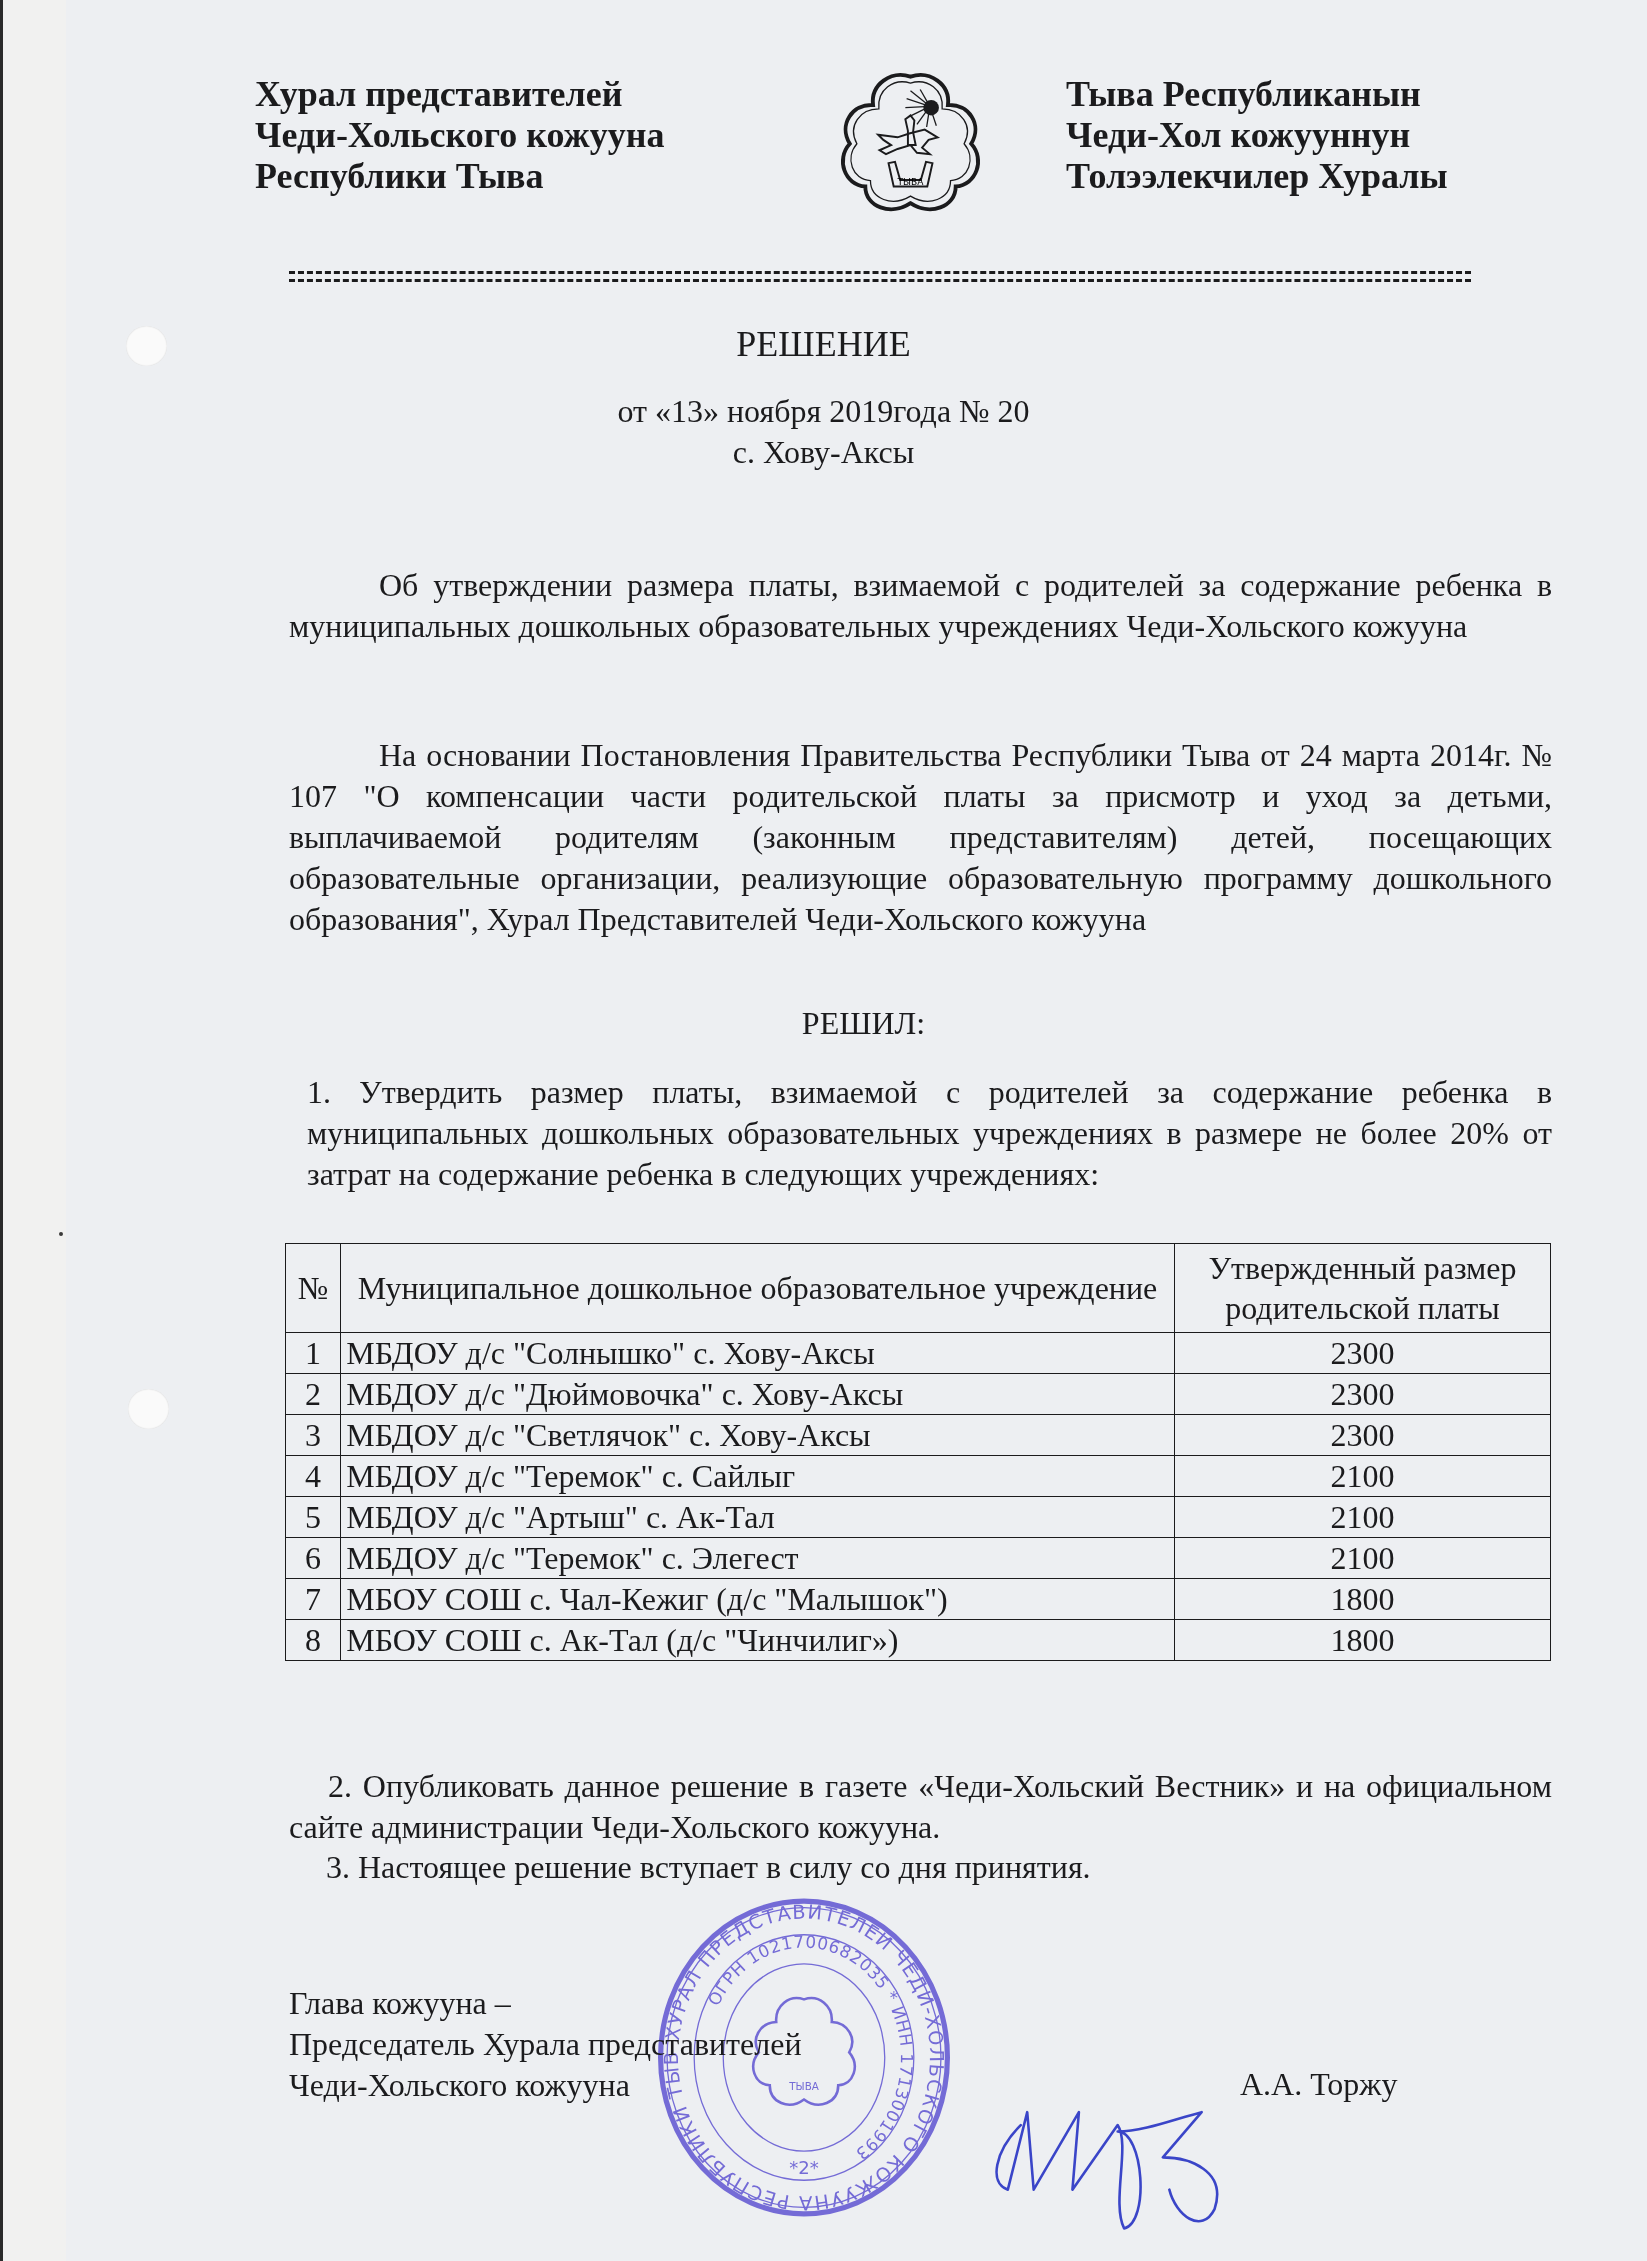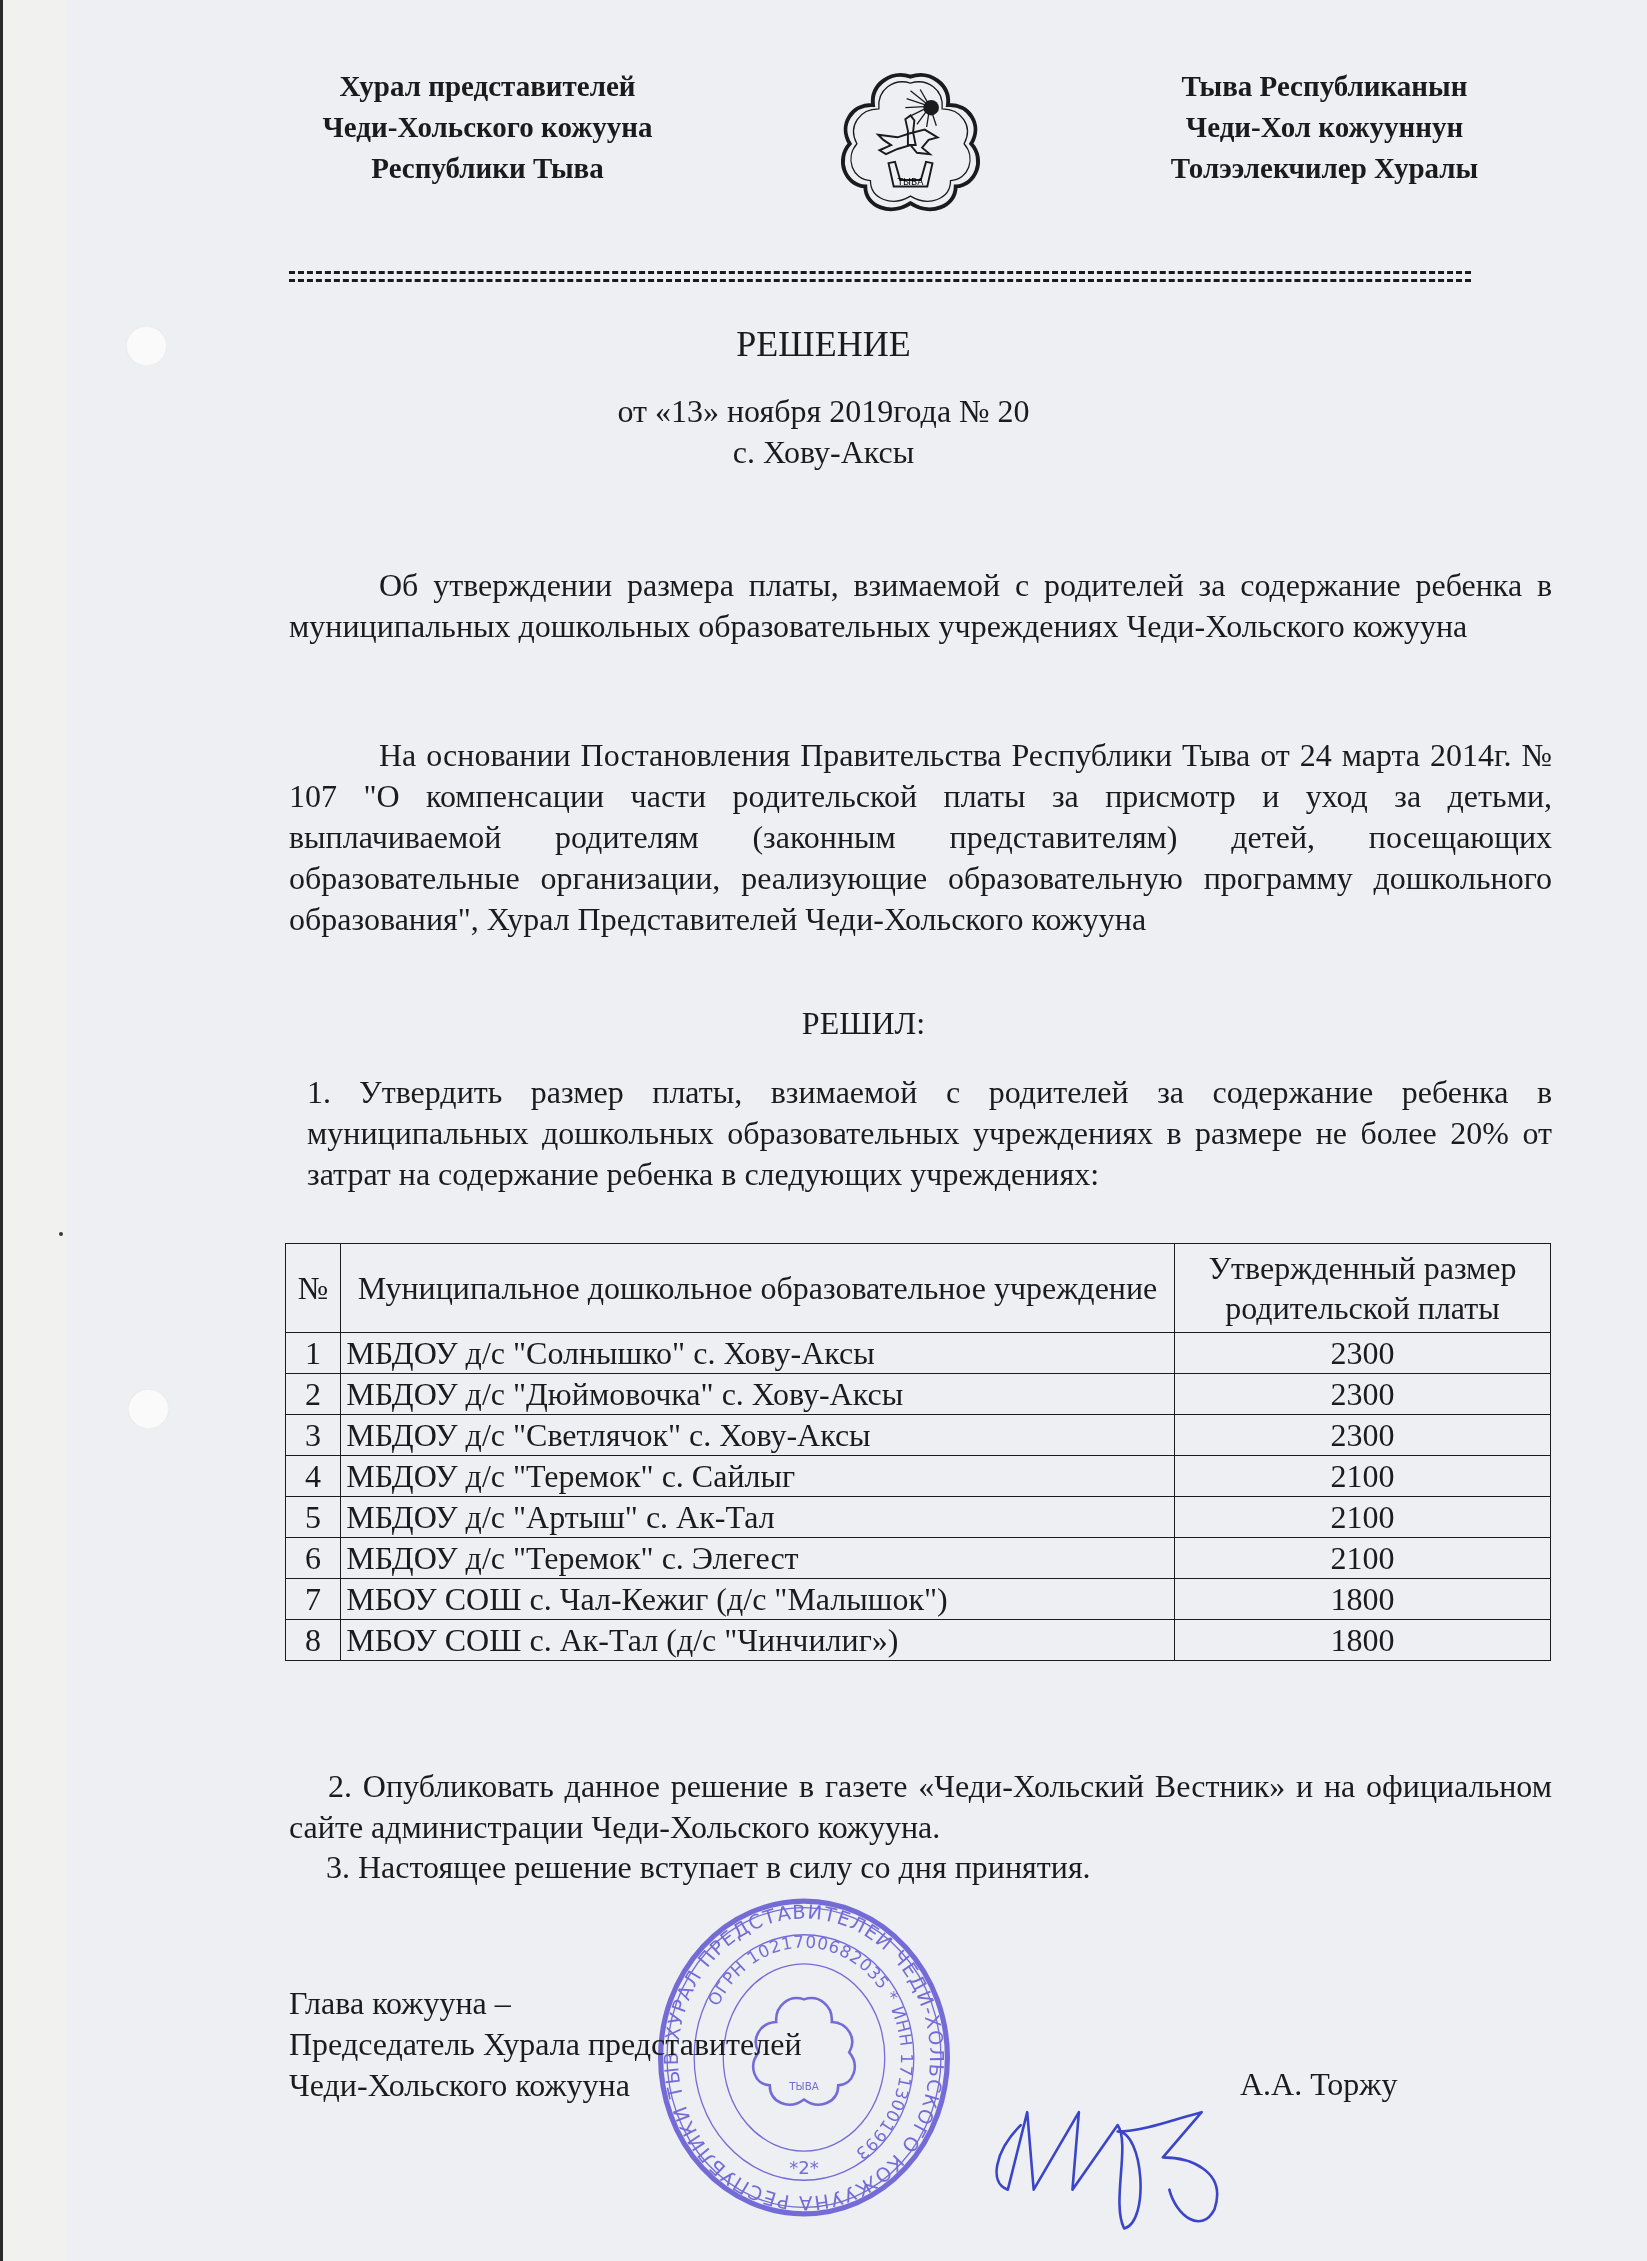--- a/index.html
+++ b/index.html
@@ -10,21 +10,21 @@
     font-family: "Liberation Serif", "DejaVu Serif", serif;
     color: #1b1b1d;
   }
   .edge-left { position: absolute; left: 0; top: 0; width: 2.6px; height: 100%; background: #2a2a2a; }
   .margin-strip { position: absolute; left: 2.6px; top: 0; width: 63px; height: 100%; background: #f1f1f0; }
   .page { position: absolute; left: 66px; top: 0; right: 0; bottom: 0; background: #edeff2; }
   .punch { position: absolute; width: 41px; height: 40px; border-radius: 50%; background: #fafafa; box-shadow: inset 0 0 1.3px #ccc; }
   .speck { position: absolute; width: 3.9px; height: 3.9px; border-radius: 50%; background: #3a3a3a; }
 
   
-  .hdr-col { position: absolute; top: 66px; text-align: center; font-weight: bold; font-size: 29px; line-height: 41px; font-family: "Liberation Serif", serif; }
+  .hdr-col { position: absolute; top: 74px; text-align: left; font-weight: bold; font-size: 36px; line-height: 41px; font-family: "Liberation Serif", serif; }
   .hdr-left { left: 255px; width: 465px; }
   .hdr-right { left: 1066px; width: 517px; }
   .emblem { position: absolute; left: 833px; top: 65px; width: 155px; height: 155px; }
   .rule { position: absolute; left: 289px; width: 1182px; height: 0; border-top: 3.9px dashed #1b1b1d; }
 
   .title { position: absolute; left: 0; width: 1647px; top: 323px; text-align: center; font-weight: normal; font-size: 36px; }
   .subtitle { position: absolute; left: 0; width: 1647px; top: 391px; text-align: center; font-size: 32px; line-height: 41px; }
 
   .para { position: absolute; left: 289px; width: 1263px; font-size: 32px; line-height: 41px; text-align: justify; }
   .para .indent { display: inline-block; width: 90px; }

